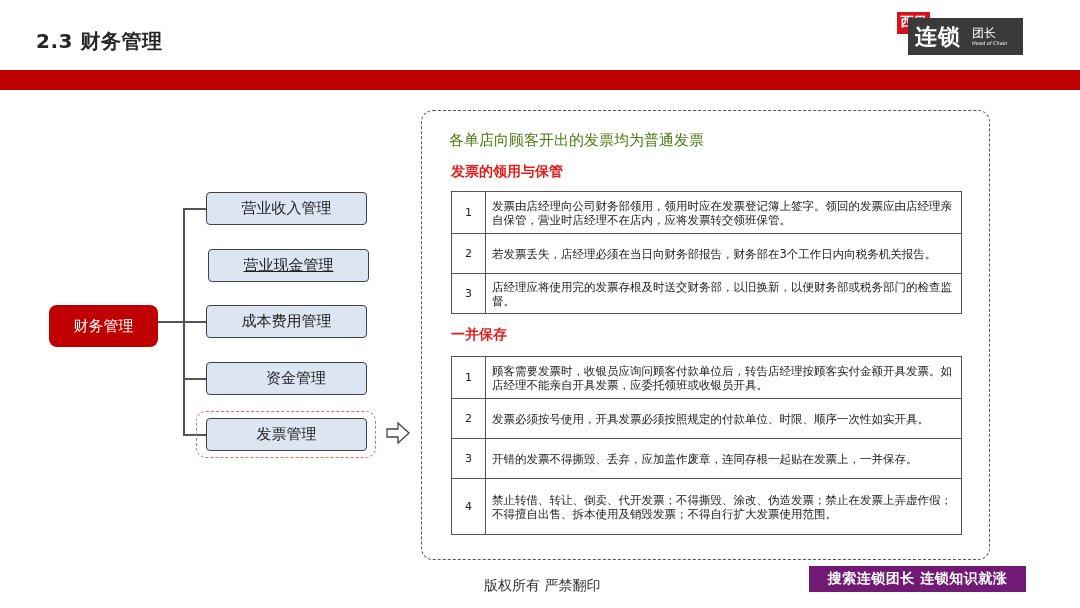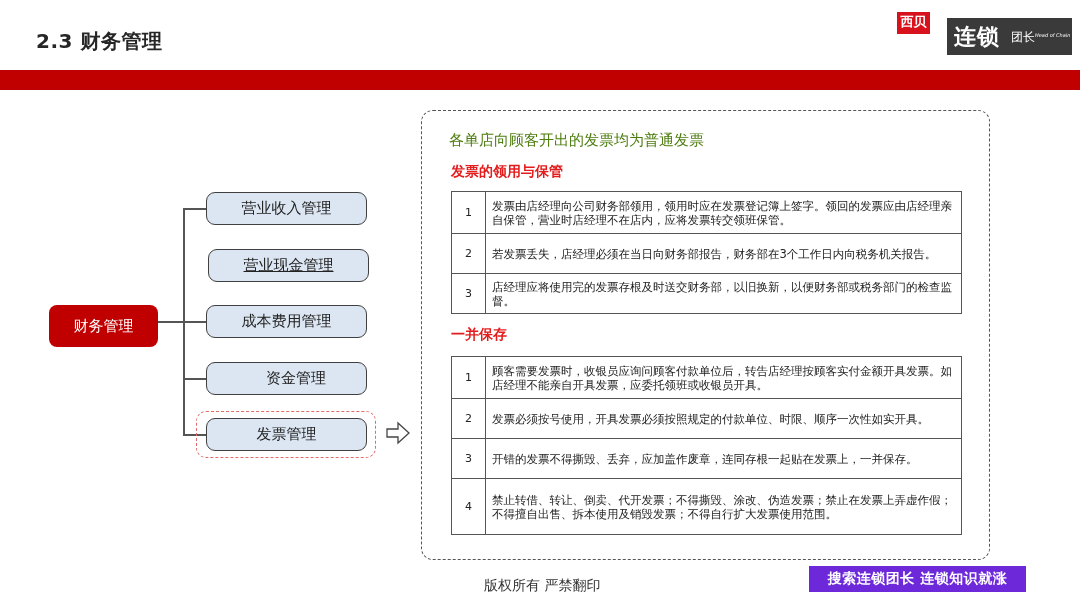--- a/index.html
+++ b/index.html
@@ -4,47 +4,47 @@
 <style>
   * { box-sizing: border-box; margin: 0; padding: 0; }
   html, body { width: 1080px; height: 608px; background: #ffffff; overflow: hidden; }
   body { position: relative; font-family: "DejaVu Sans", "Liberation Sans", sans-serif; color: #222; }
 
   .page-title { position: absolute; left: 36px; top: 28px; font-size: 20px; font-weight: bold; color: #262626; letter-spacing: 0.5px; }
 
   .logo-xibei { position: absolute; left: 897px; top: 12px; width: 33px; height: 22px; background: #d7121c; color: #fff; text-align: center; line-height: 1; padding-top: 3px; }
   .logo-xibei .l1 { font-size: 13px; font-weight: bold; display: block; }
   .logo-xibei .l2 { font-size: 8px; display: block; margin-top: 10px; }
-  .logo-chain { position: absolute; left: 947px; top: 18px; width: 125px; height: 37px; background: #3a3a3a; color: #fff; display: flex; align-items: center; padding-left: 7px; }
+  .logo-chain { position: absolute; left: 908px; top: 18px; width: 115px; height: 37px; background: #3a3a3a; color: #fff; display: flex; align-items: center; padding-left: 7px; }
   .logo-chain .big { font-size: 22px; font-weight: bold; letter-spacing: 1px; }
-  .logo-chain .small-wrap { margin-left: 11px; display: flex; flex-direction: row; line-height: 1; }
+  .logo-chain .small-wrap { margin-left: 11px; display: flex; flex-direction: column; line-height: 1; }
   .logo-chain .small { font-size: 12px; }
   .logo-chain .tiny { font-size: 5px; margin-top: 2px; font-style: italic; }
 
   .red-band { position: absolute; left: 0; top: 70px; width: 1080px; height: 20px; background: #c00000; }
 
   
   .tree-line { position: absolute; background: #555; }
   .root-node { position: absolute; left: 49px; top: 305px; width: 109px; height: 42px; background: #c00000; color: #fff; border-radius: 8px; font-size: 15px; display: flex; align-items: center; justify-content: center; }
-  .child-node { position: absolute; left: 206px; width: 161px; height: 33px; background: #dce6f2; border: 1.5px solid #404040; border-radius: 9px; font-size: 15px; color: #222; display: flex; align-items: center; justify-content: center; }
+  .child-node { position: absolute; left: 206px; width: 161px; height: 33px; background: #dce6f2; border: 1.5px solid #404040; border-radius: 4px; font-size: 15px; color: #222; display: flex; align-items: center; justify-content: center; }
   .highlight-ring { position: absolute; left: 196px; top: 411px; width: 180px; height: 47px; border: 1.5px dashed #e06b6b; border-radius: 10px; }
   .arrow-icon { position: absolute; left: 386px; top: 421px; width: 24px; height: 24px; }
 
   
   .panel { position: absolute; left: 421px; top: 110px; width: 569px; height: 450px; border: 1.5px dashed #555; border-radius: 12px; }
   .panel-intro { position: absolute; left: 449px; top: 131px; font-size: 15px; color: #4d7c0f; }
   .section-title { position: absolute; left: 451px; font-size: 14px; font-weight: bold; color: #e31d1d; }
 
   table.rules { position: absolute; left: 451px; width: 511px; border-collapse: collapse; font-size: 11.5px; color: #222; }
   table.rules td { border: 1.3px solid #555; vertical-align: middle; }
   table.rules td.num { width: 34px; text-align: center; font-size: 11px; }
   table.rules td.txt { padding: 2px 6px; line-height: 14px; }
 
   .footer-copy { position: absolute; left: 484px; top: 577px; font-size: 14px; color: #333; }
-  .footer-banner { position: absolute; left: 809px; top: 566px; width: 217px; height: 26px; background: #6d28d9; color: #fff; font-size: 14px; font-weight: bold; display: flex; align-items: center; justify-content: center; letter-spacing: 0.5px; }
+  .footer-banner { position: absolute; left: 809px; top: 566px; width: 217px; height: 26px; background: #701a75; color: #fff; font-size: 14px; font-weight: bold; display: flex; align-items: center; justify-content: center; letter-spacing: 0.5px; }
 </style>
 </head>
 <body>
 
 <div class="page-title">2.3 财务管理</div>
 
 <div class="logo-xibei">
   <span class="l1">西贝</span>
   <span class="l2">莜面村</span>
 </div>

